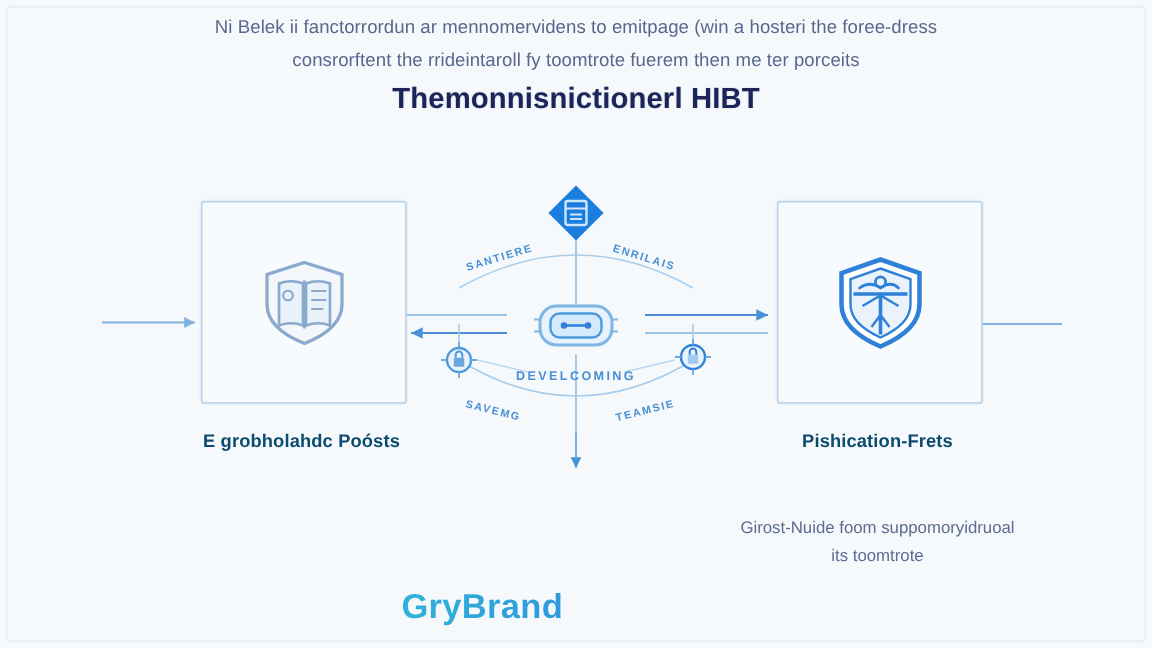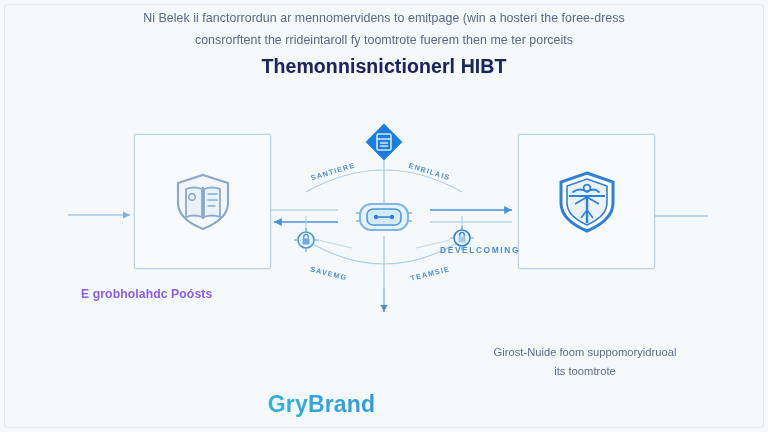--- a/index.html
+++ b/index.html
@@ -46,22 +46,22 @@
   }
   #card-left{left:134px;top:22px;}
   #card-right{left:518px;top:22px;}
 
   .card-icon{
     position:absolute;left:0;right:0;top:0;bottom:0;
     display:flex;align-items:center;justify-content:center;
   }
 
   .node-label{
-    position:absolute;width:240px;text-align:left;
-    font-size:12.2px;font-weight:bold;color:#8b5cf6;
+    position:absolute;width:240px;text-align:center;
+    font-size:12.2px;font-weight:bold;color:#0c4a6e;
     letter-spacing:.1px;
   }
   .node-desc{
     position:absolute;width:250px;text-align:center;
     font-size:11.2px;color:#5d6b90;line-height:19px;
   }
   .node-desc .l2{display:block;}
   #label-left{left:81px;top:175px;}
   #desc-left{left:76px;top:196px;}
   #label-right{left:465px;top:175px;}
@@ -72,21 +72,21 @@
 
   .arc-label{
     position:absolute;font-size:7.2px;font-weight:bold;
     color:#4a8fd4;letter-spacing:1.2px;white-space:nowrap;
   }
   #arc-tl{left:62px;top:55px;transform:rotate(-17deg);}
   #arc-tr{left:160px;top:55px;transform:rotate(17deg);}
   #arc-bl{left:62px;top:157px;transform:rotate(14deg);}
   #arc-br{left:162px;top:157px;transform:rotate(-14deg);}
   #arc-center{
-    position:absolute;left:0;width:272px;top:133px;text-align:right;
+    position:absolute;left:0;width:272px;top:133px;text-align:center;
     font-size:8.4px;font-weight:bold;color:#4a8fd4;letter-spacing:1.6px;
   }
 
   
   #brand{
     position:absolute;left:0;bottom:14px;width:643px;text-align:center;
     font-size:23px;font-weight:bold;letter-spacing:.2px;
     background:linear-gradient(90deg,#27c4c4 0%,#2fb8d8 38%,#2f7fe0 75%,#2f6fdc 100%);
     -webkit-background-clip:text;background-clip:text;
     color:transparent;-webkit-text-fill-color:transparent;
@@ -166,20 +166,21 @@
           <path d="M36 13 L56 20 L56 37 Q56 50 36 59 Q16 50 16 37 L16 20 Z" fill="#eaf3fc" stroke="#2f80d8" stroke-width="1.6"></path>
           <path d="M18 30 h36" stroke="#2f80d8" stroke-width="2.2"></path>
           <path d="M22 26 q7 -5 14 0 q7 -5 12 0" fill="none" stroke="#2f80d8" stroke-width="1.8" stroke-linecap="round"></path>
           <circle cx="36" cy="22" r="3.4" fill="none" stroke="#2f80d8" stroke-width="1.8"></circle>
           <path d="M36 31 L36 57" stroke="#2f80d8" stroke-width="2.4"></path>
           <path d="M24 38 L36 31 L48 38" fill="none" stroke="#2f80d8" stroke-width="1.6"></path>
           <path d="M30 52 L36 44 L42 52" fill="none" stroke="#2f80d8" stroke-width="1.6"></path>
         </svg>
       </div>
     </div>
+    <div class="node-label" id="label-right">Pishication-Frets</div>
     <div class="node-desc" id="desc-right">
       <span>Girost-Nuide foom suppomoryidruoal</span>
       <span class="l2">its toomtrote</span>
     </div>
 
     <div id="hub">
 
       <div style="position:absolute;left:112px;top:6px;">
         <svg width="48" height="48" viewBox="0 0 48 48">
           <rect x="11" y="11" width="26" height="26" transform="rotate(45 24 24)" fill="#1a7de0"></rect>

